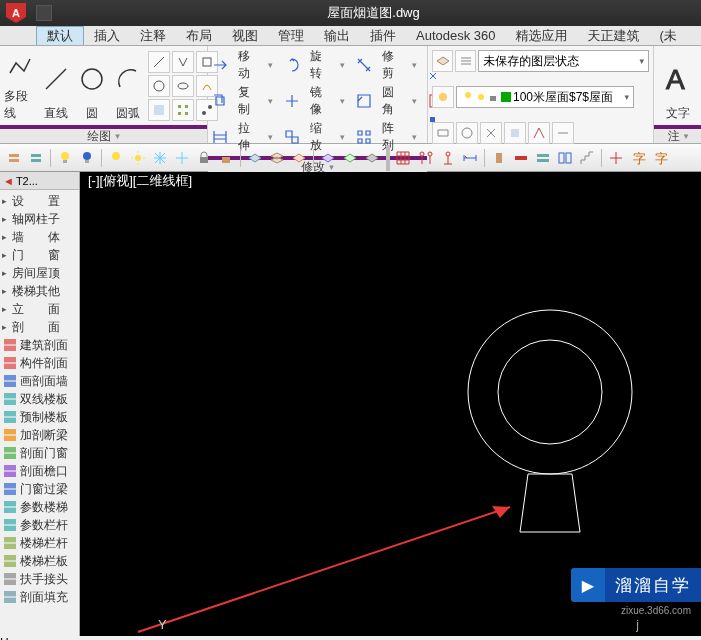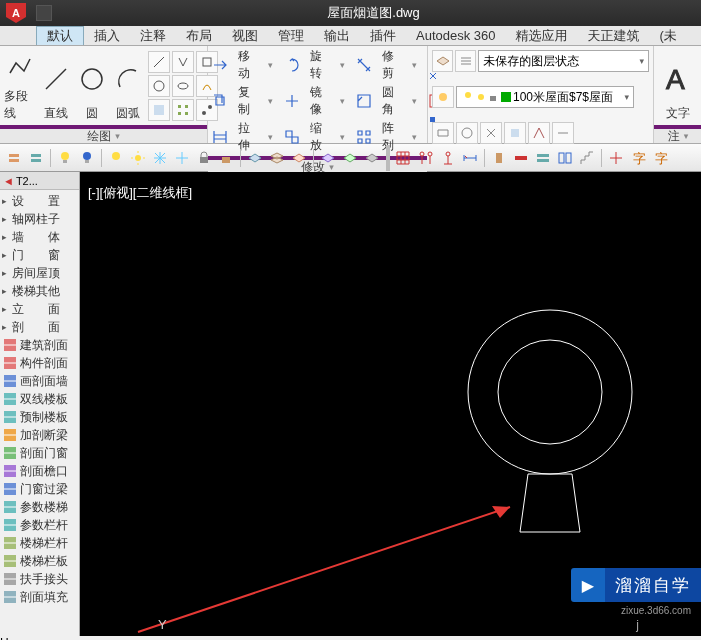--- a/index.html
+++ b/index.html
@@ -52,21 +52,21 @@
 .workarea { display: flex; height: 464px; }
 .leftpanel { width: 80px; background: #f0f0f0; border-right: 1px solid #aaa; display: flex; flex-direction: column; }
 .lp-tab { height: 18px; background: #e0e0e0; border-bottom: 1px solid #bbb; font-size: 11px; padding: 0 3px; display: flex; align-items: center; }
 .tree { flex: 1; overflow: hidden; font-size: 12px; padding: 2px 0; }
 .tree-row { display: flex; align-items: center; height: 18px; padding-left: 2px; cursor: pointer; white-space: nowrap; }
 .tree-row .exp { width: 10px; font-size: 9px; color: #555; }
 .tree-row .ico { width: 16px; height: 16px; margin-right: 2px; display: flex; align-items: center; justify-content: center; }
 .tree-row .txt { color: #333; }
 
 .canvas { flex: 1; background: #000; position: relative; overflow: hidden; }
-.viewlabel { position: absolute; top: 12px; left: 8px; color: #fff; font-size: 13px; }
+.viewlabel { position: absolute; top: 0; left: 8px; color: #fff; font-size: 13px; }
 .drawing { position: absolute; inset: 0; }
 .coord-y { position: absolute; bottom: 4px; left: 78px; color: #ccc; font-size: 13px; }
 
 .watermark { position: absolute; right: 0; bottom: 34px; display: flex; align-items: center; }
 .wm-icon { width: 34px; height: 34px; background: #1565c0; color: #fff; display: flex; align-items: center; justify-content: center; font-size: 16px; border-radius: 3px 0 0 3px; }
 .wm-text { height: 34px; background: #0d47a1; color: #fff; display: flex; flex-direction: column; align-items: center; justify-content: center; padding: 0 10px; font-size: 17px; letter-spacing: 2px; }
 .wm-url { position: absolute; right: 10px; bottom: 20px; color: #999; font-size: 10px; }
 .wm-j { position: absolute; right: 62px; bottom: 4px; color: #aaa; font-size: 12px; }
 
 svg { display: block; }

